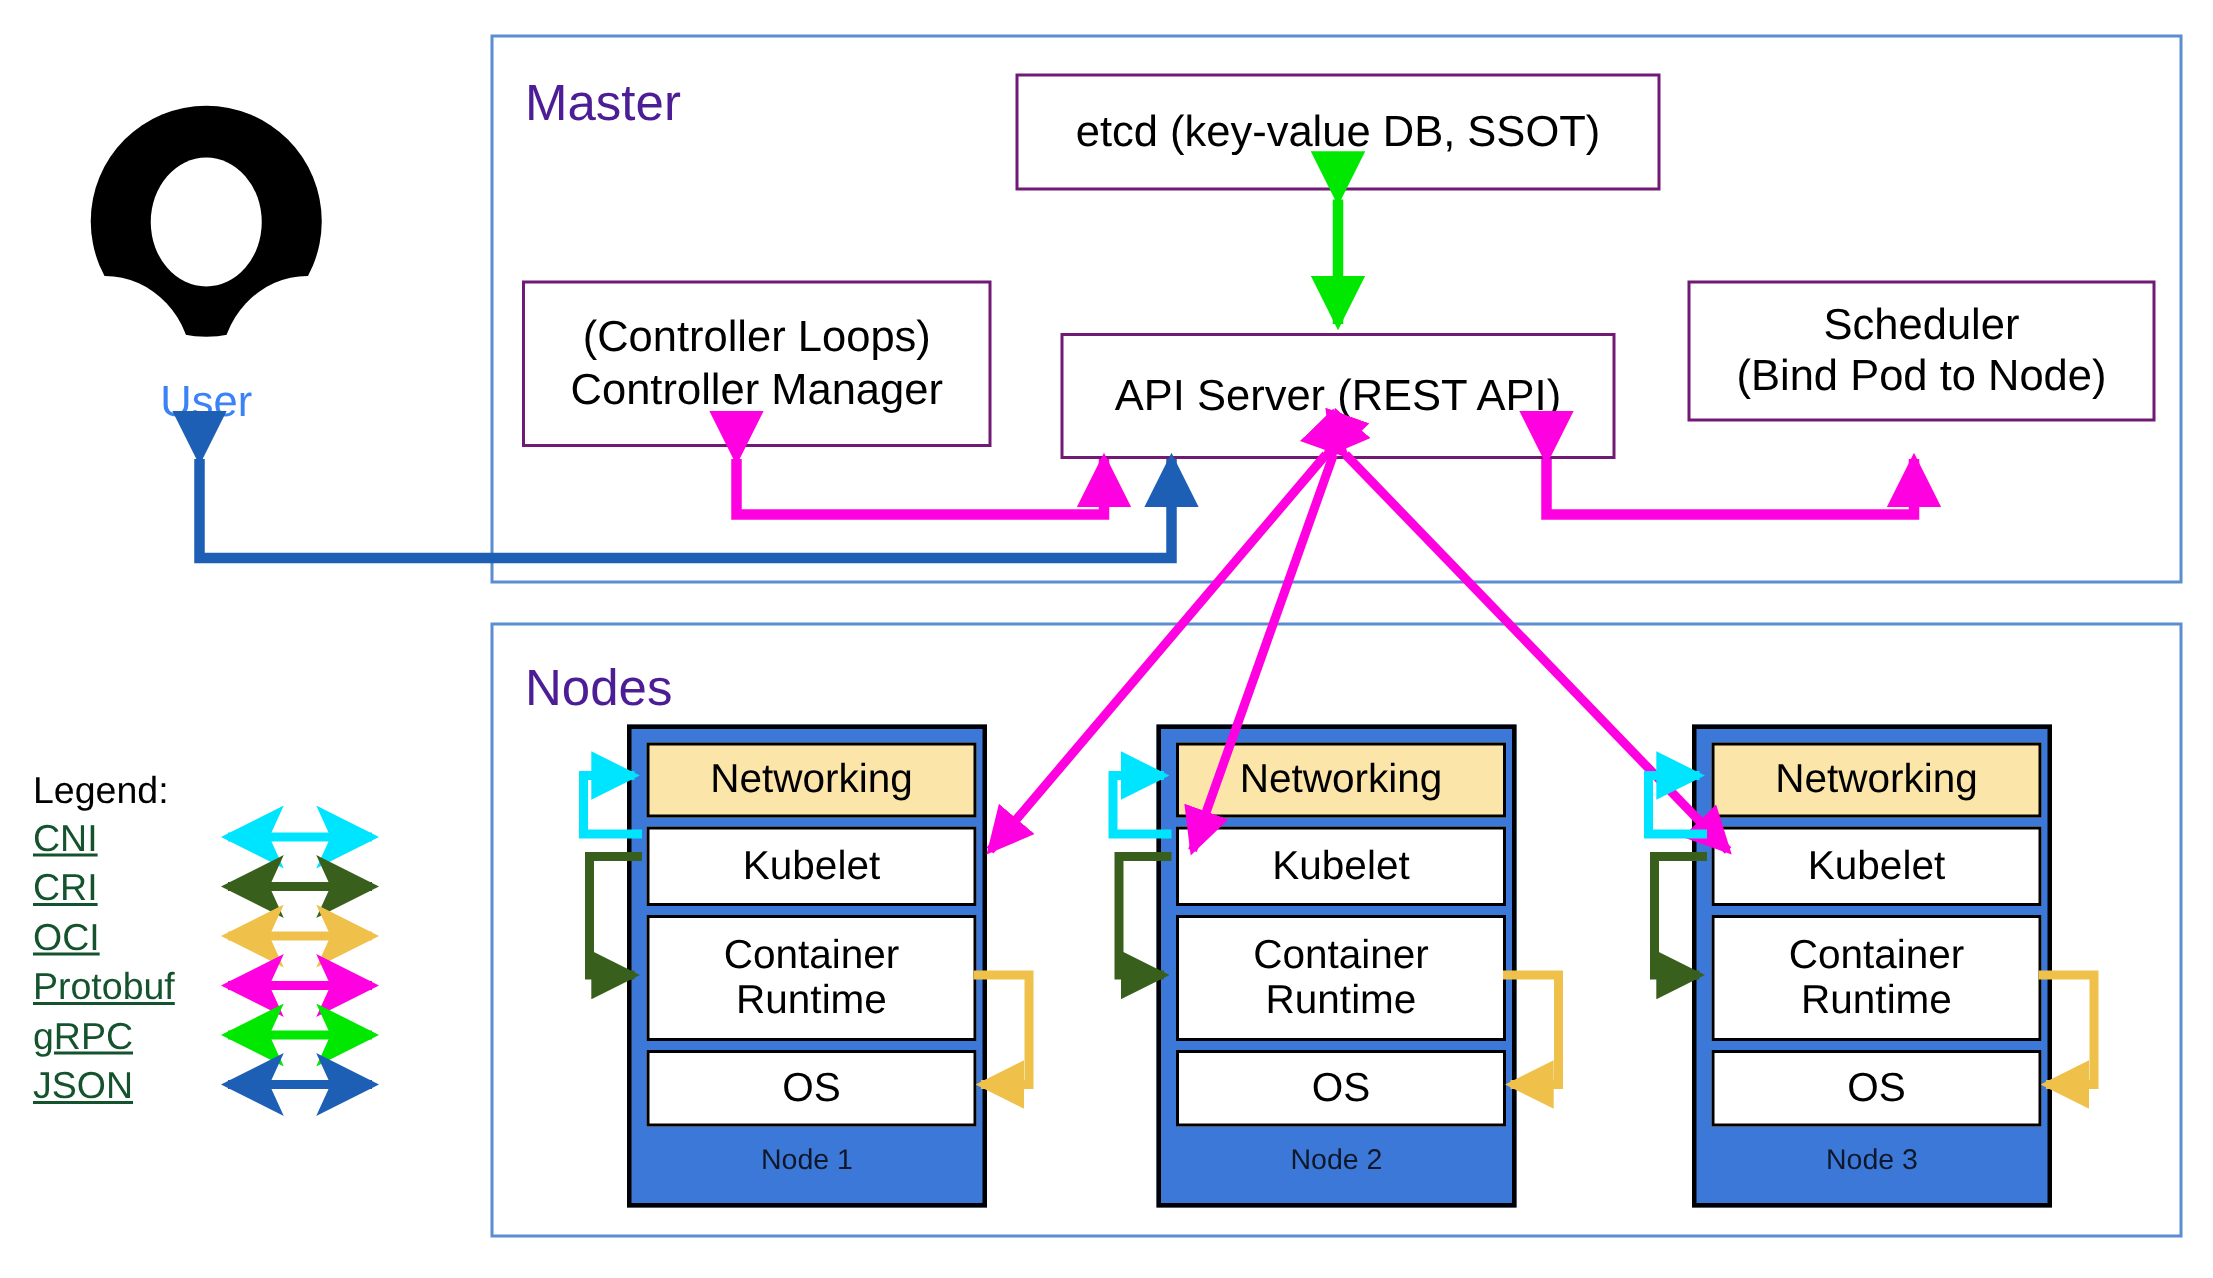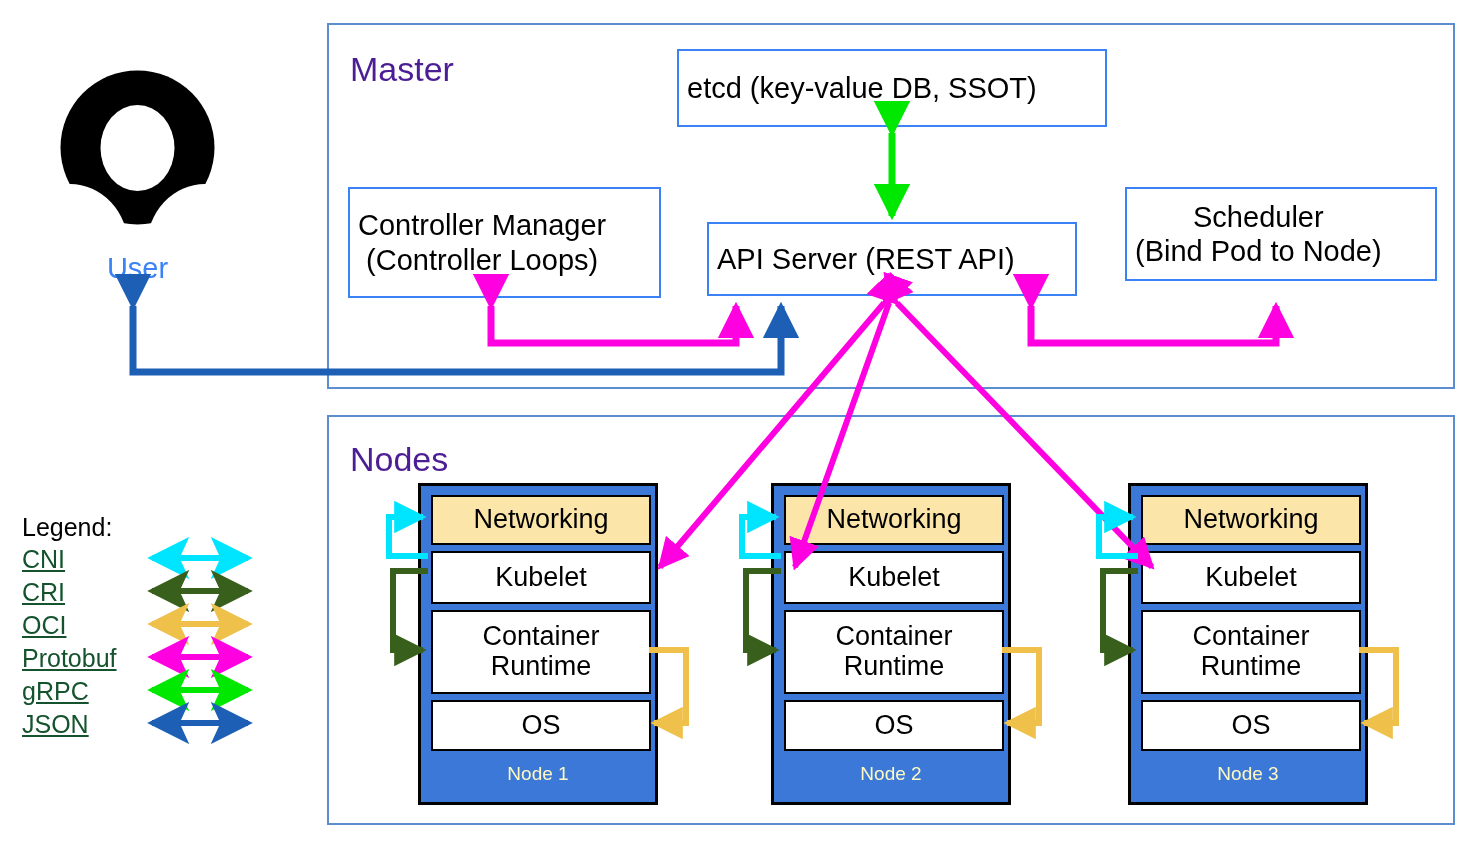--- a/index.html
+++ b/index.html
@@ -24,25 +24,26 @@
   }
   .group-title {
     position: absolute;
     font-size: 34px;
     color: #4c1d95;
     white-space: nowrap;
   }
   
   .master-box {
     position: absolute;
-    border: 2px solid #3b82f6;
+    border: 2px solid #701a75;
     background: #ffffff;
     box-sizing: border-box;
     display: flex;
     align-items: center;
+    justify-content: center;
     text-align: center;
     font-size: 29px;
     color: #000000;
     line-height: 1.18;
     padding: 0 8px;
   }
   .master-box span { display: block; }
   
   .user-icon { position: absolute; }
   .user-label {
@@ -72,21 +73,21 @@
     color: #000000;
     line-height: 1.1;
   }
   .node-layer.networking { background: #fce5a8; }
   .node-layer span { display: block; }
   .node-name {
     position: absolute;
     left: 0; right: 0;
     text-align: center;
     font-size: 19px;
-    color: #fef9c3;
+    color: #0f172a;
     white-space: nowrap;
   }
   
   .legend-title {
     position: absolute;
     font-size: 25px;
     color: #000000;
     white-space: nowrap;
   }
   .legend-link {
@@ -128,26 +129,26 @@
 
   <div class="group-box" style="left:327px; top:23px; width:1128px; height:366px;"></div>
   <div class="group-title" style="left:350px; top:50px;">Master</div>
 
   <div class="master-box" style="left:677px; top:49px; width:430px; height:78px;">
     <span>etcd (key-value DB, SSOT)</span>
   </div>
 
   <div class="master-box" style="left:348px; top:187px; width:313px; height:111px;">
     <div>
+      <span>(Controller Loops)</span>
       <span>Controller Manager</span>
-      <span>(Controller Loops)</span>
-    </div>
-  </div>
-
-  <div class="master-box" style="left:707px; top:222px; width:370px; height:74px;">
+    </div>
+  </div>
+
+  <div class="master-box" style="left:707px; top:222px; width:370px; height:84px;">
     <span>API Server (REST API)</span>
   </div>
 
   <div class="master-box" style="left:1125px; top:187px; width:312px; height:94px;">
     <div>
       <span>Scheduler</span>
       <span>(Bind Pod to Node)</span>
     </div>
   </div>
 

